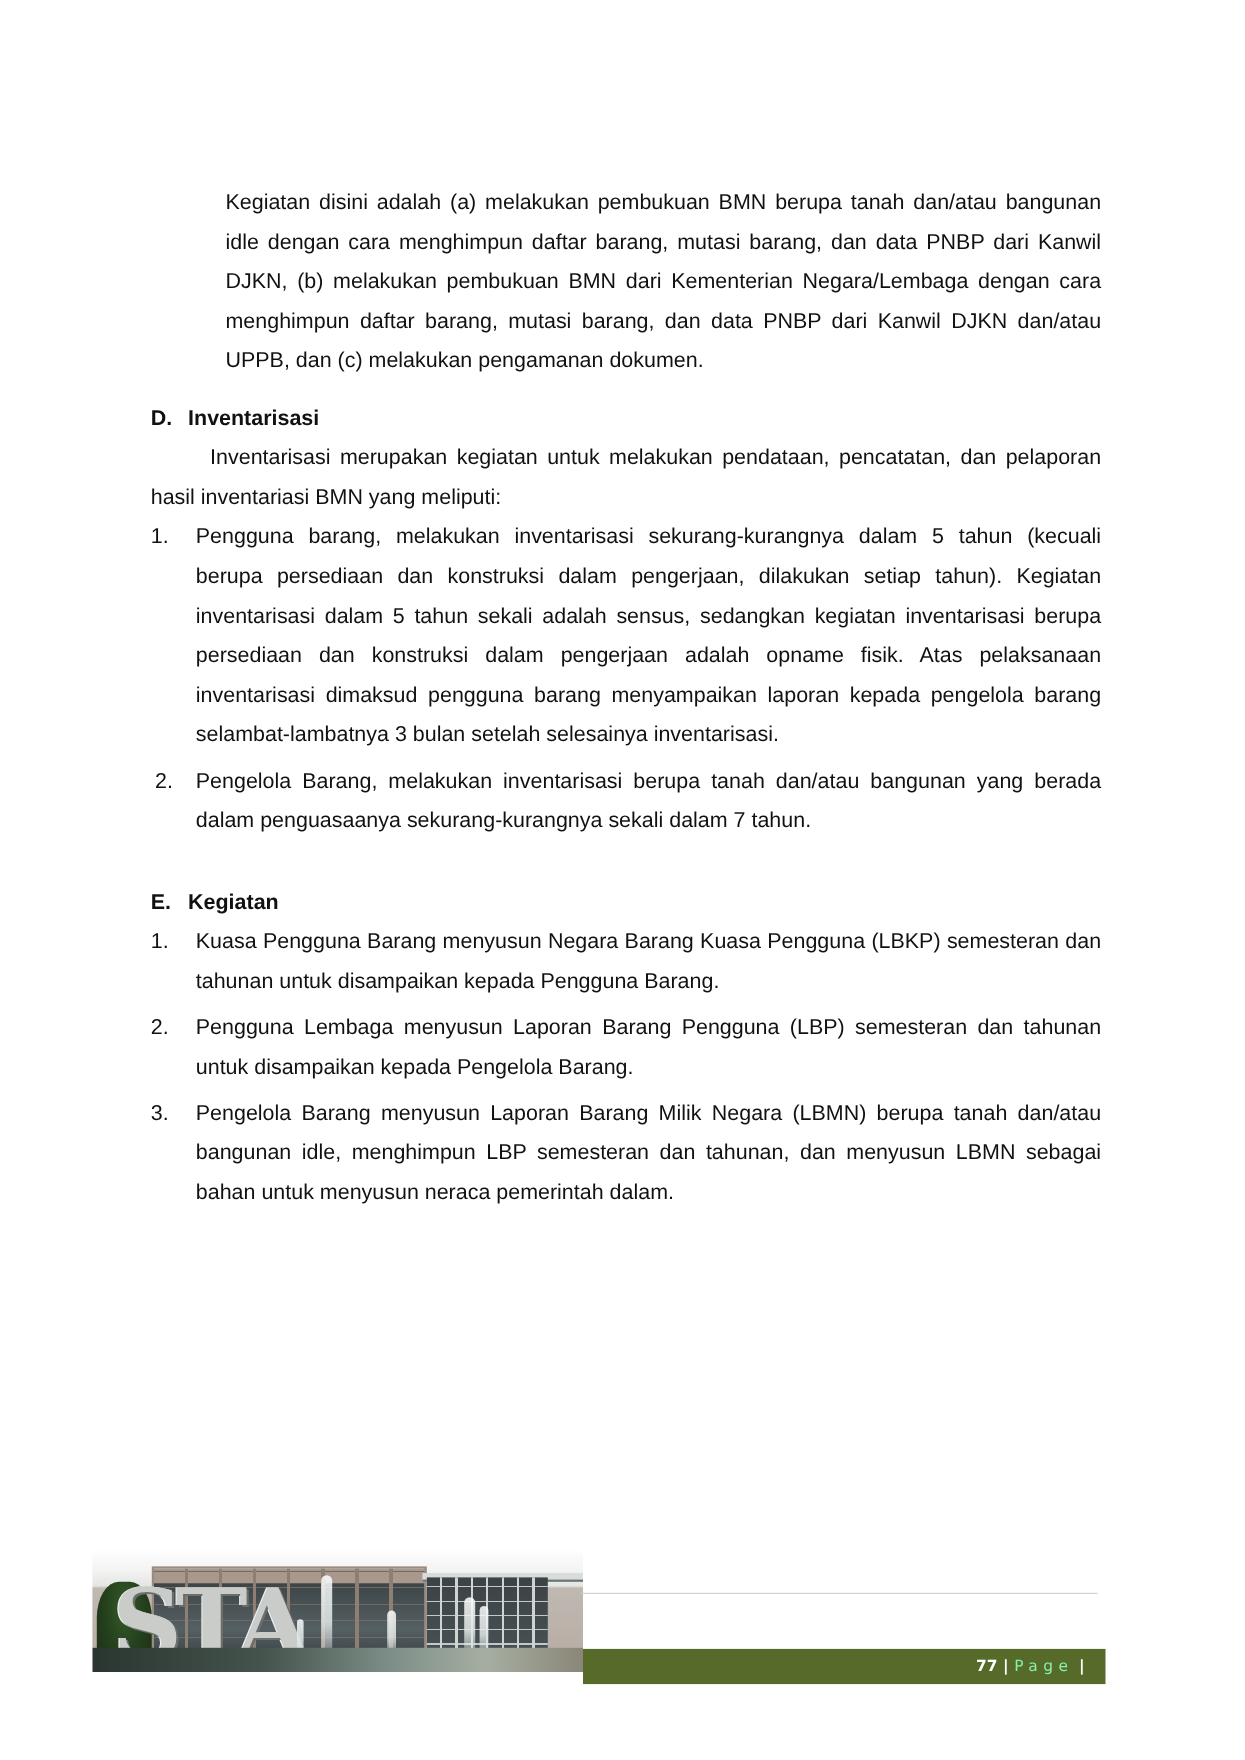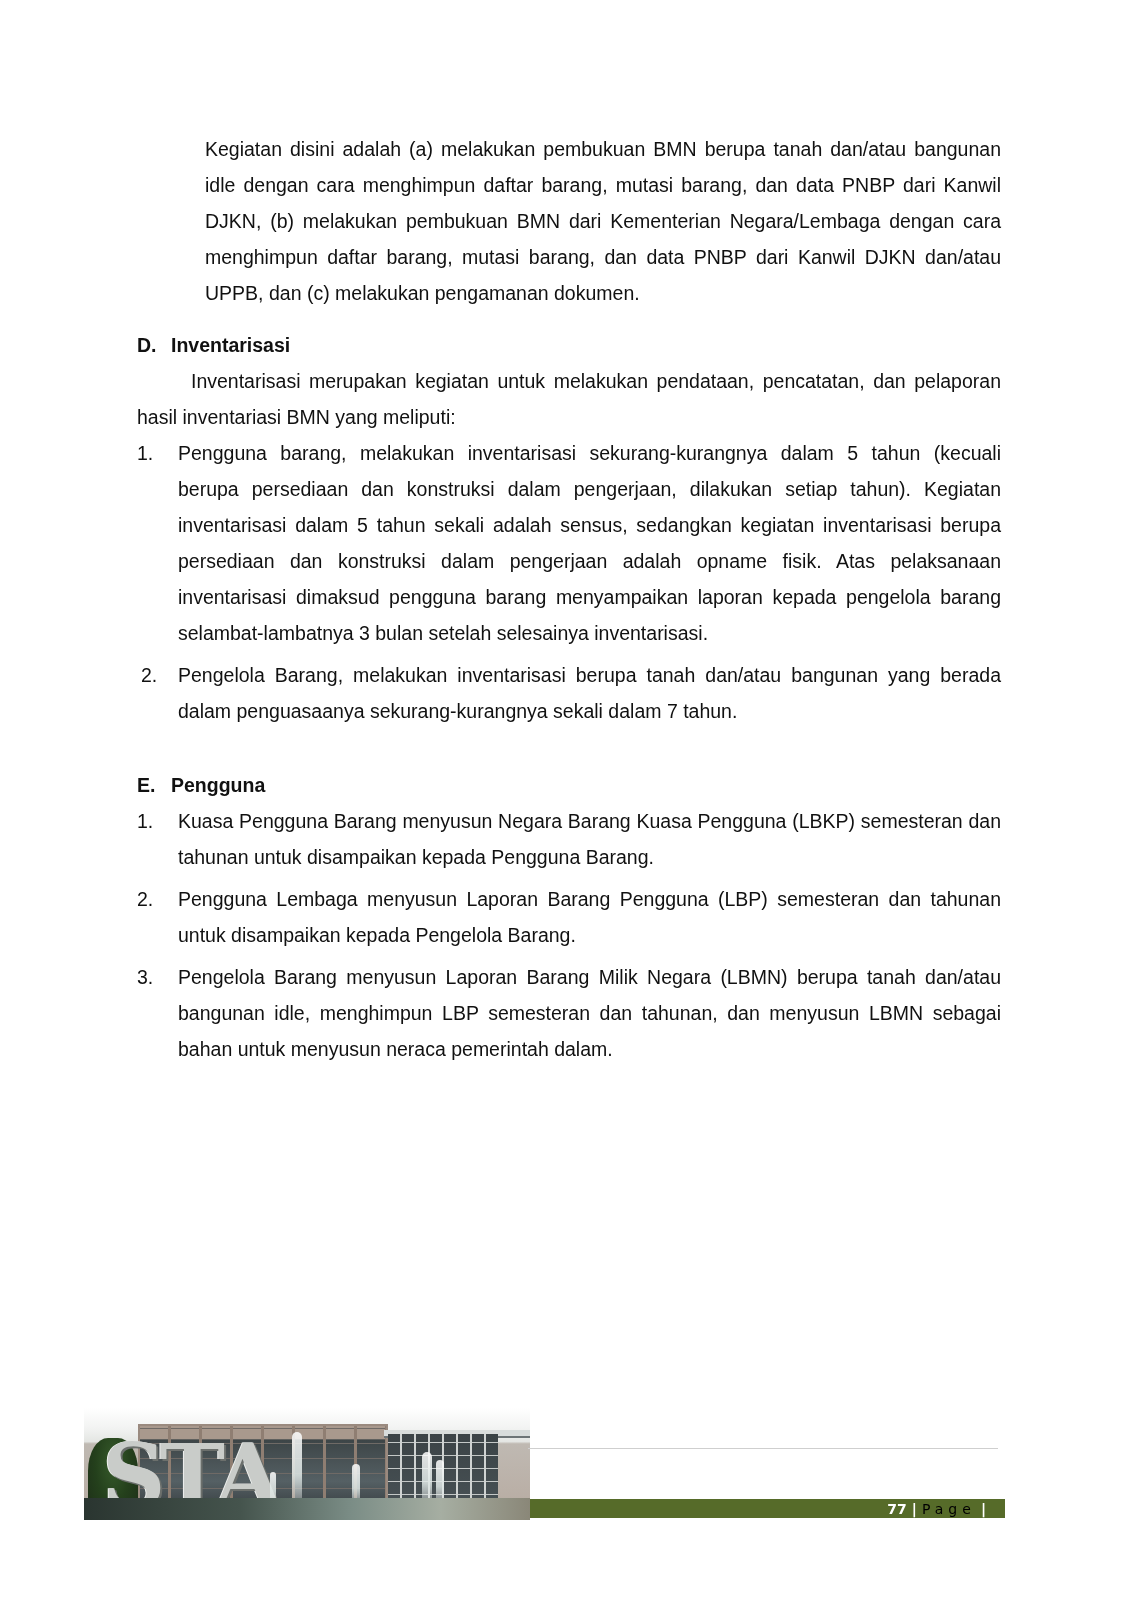--- a/index.html
+++ b/index.html
@@ -29,20 +29,21 @@
       font-size: 19.5px;
       line-height: 36px;
     }
     .para {
       margin: 0;
       text-align: justify;
       text-align-last: left;
     }
     .para.indent-block {
       margin-left: 68px;
+      margin-top: 35px;
     }
     .para.first-indent {
       text-indent: 54px;
     }
     .heading {
       display: flex;
       font-weight: bold;
       margin: 16px 0 0 0;
       line-height: 36px;
     }
@@ -169,41 +170,41 @@
       top: 1448px;
       width: 470px;
       height: 1px;
       background: #cfcfcf;
     }
     .footer-bar {
       position: absolute;
       left: 530px;
       top: 1499px;
       width: 475px;
-      height: 19px;
+      height: 32px;
       background: #566b29;
       display: flex;
       align-items: center;
       justify-content: flex-end;
       padding-right: 14px;
       box-sizing: border-box;
       font-family: "DejaVu Sans", sans-serif;
       font-size: 14px;
       font-weight: bold;
     }
     .page-num {
       color: #ffffff;
     }
     .sep {
       color: #ffffff;
       margin: 0 5px;
       font-weight: bold;
     }
     .page-word {
-      color: #000000;
+      color: #86efac;
       letter-spacing: 5px;
       font-weight: normal;
     }
   </style>
 </head>
 <body>
 
 <div class="page">
   <div class="content">
 
@@ -222,21 +223,21 @@
       <li class="list-item">
         <span class="num shift">2.</span>
         <span class="txt">Pengelola Barang, melakukan inventarisasi berupa tanah dan/atau bangunan yang berada dalam penguasaanya sekurang-kurangnya sekali dalam 7 tahun.</span>
       </li>
     </ul>
 
     <div class="spacer-e"></div>
 
     <div class="heading">
       <span class="h-letter">E.</span>
-      <span>Pengguna</span>
+      <span>Kegiatan</span>
     </div>
     <ul class="list">
       <li class="list-item">
         <span class="num">1.</span>
         <span class="txt">Kuasa Pengguna Barang menyusun Negara Barang Kuasa Pengguna (LBKP) semesteran dan tahunan untuk disampaikan kepada Pengguna Barang.</span>
       </li>
       <li class="list-item">
         <span class="num">2.</span>
         <span class="txt">Pengguna Lembaga menyusun Laporan Barang Pengguna (LBP) semesteran dan tahunan untuk disampaikan kepada Pengelola Barang.</span>
       </li>

